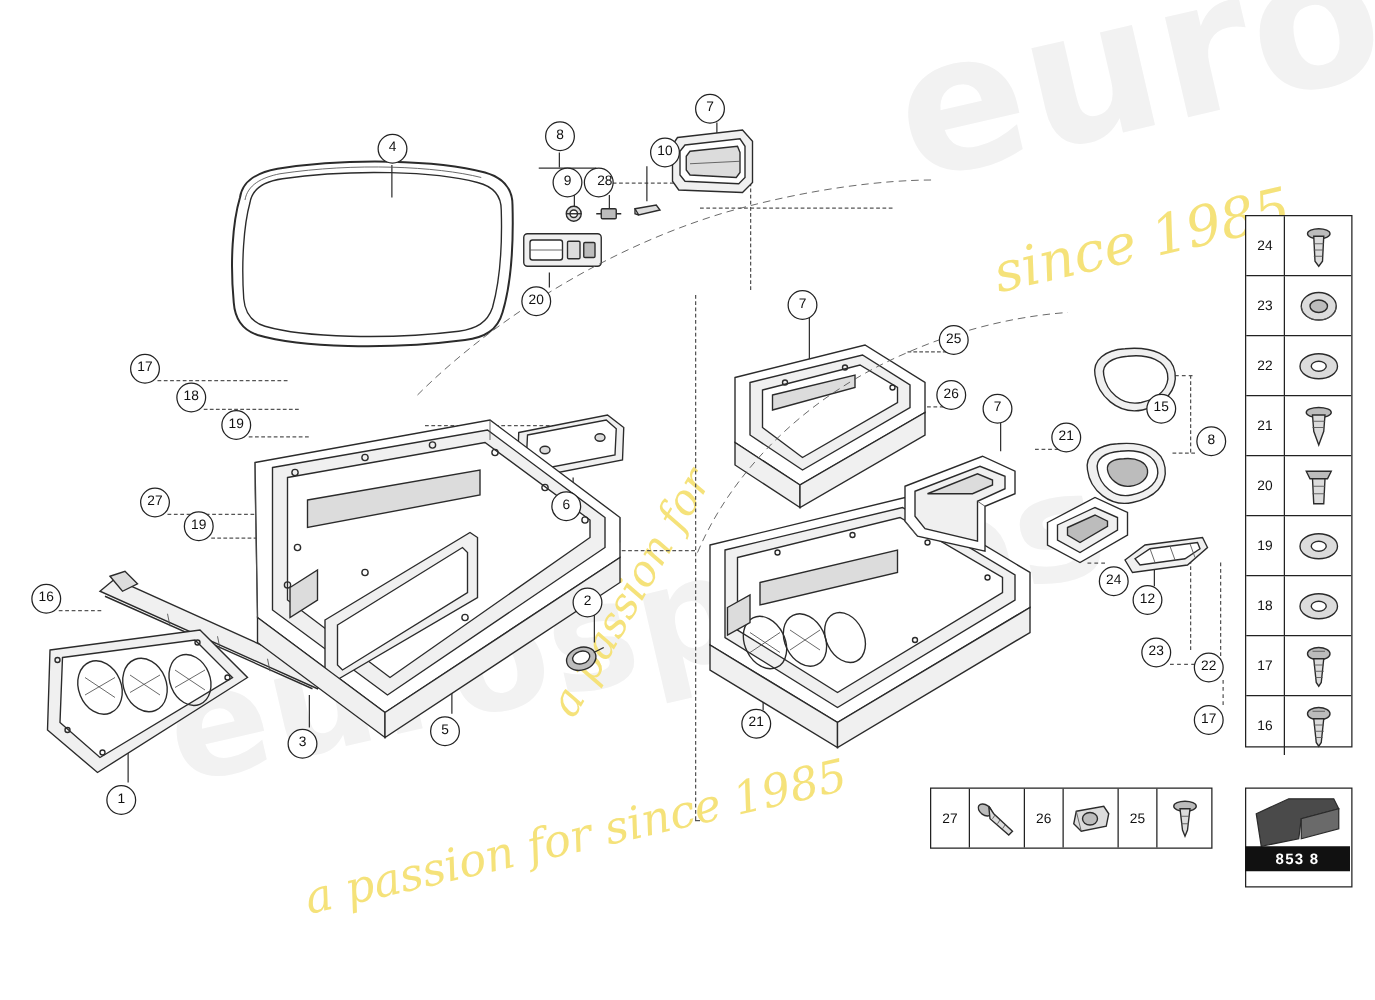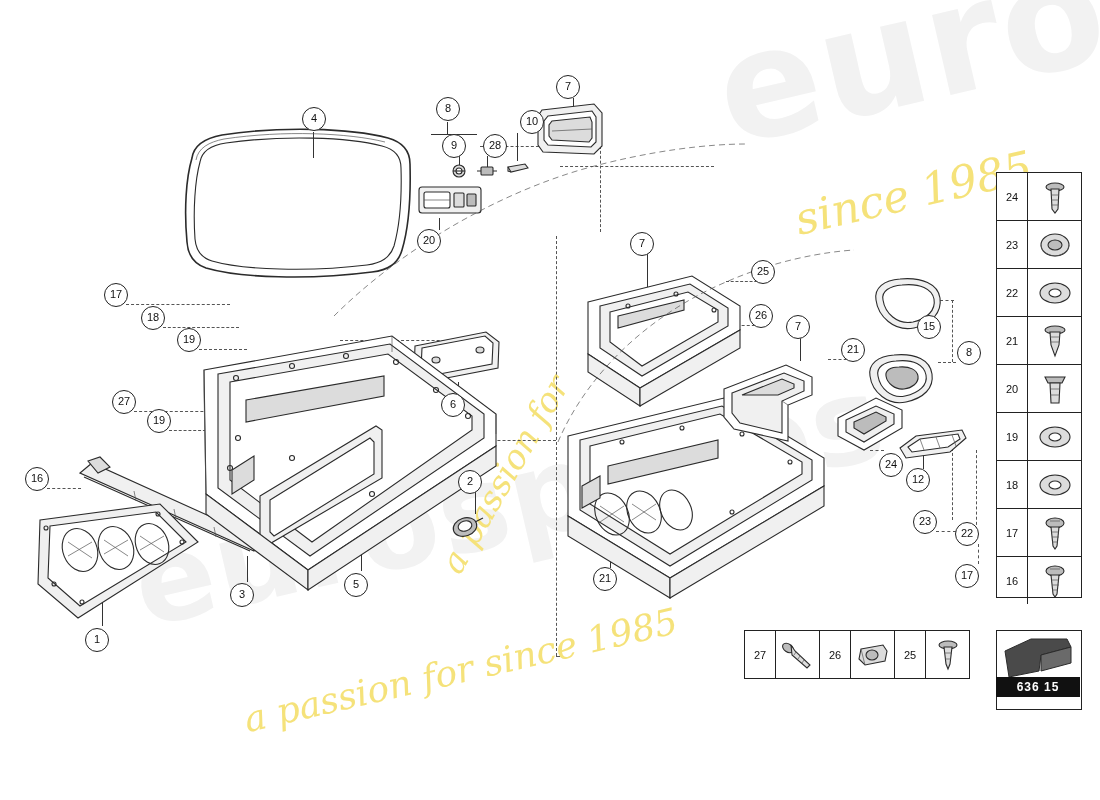--- a/index.html
+++ b/index.html
@@ -431,21 +431,21 @@
   <div class="dash-v" style="left:952px; top:448px; height:72px;"></div>
   <div class="dash-h" style="left:936px; top:531px; width:20px;"></div>
   <div class="dash-v" style="left:976px; top:450px; height:80px;"></div>
   <div class="dash-v" style="left:978px; top:544px; height:20px;"></div>
   <div class="leader" style="left:610px; top:554px; width:1px; height:14px;"></div>
 
   <div>
     <div class="bubble" style="left:302px; top:107px;">4</div>
     <div class="bubble" style="left:436px; top:97px;">8</div>
     <div class="bubble" style="left:442px; top:134px;">9</div>
-    <div class="bubble" style="left:483px; top:134px;">28</div>
+    <div class="bubble" style="left:467px; top:134px;text-align:right;">28</div>
     <div class="bubble" style="left:500px; top:110px;margin-left:20px;">10</div>
     <div class="bubble" style="left:556px; top:75px;">7</div>
     <div class="bubble" style="left:417px; top:229px;">20</div>
     <div class="bubble" style="left:104px; top:283px;">17</div>
     <div class="bubble" style="left:141px; top:306px;">18</div>
     <div class="bubble" style="left:177px; top:328px;">19</div>
     <div class="bubble" style="left:112px; top:390px;">27</div>
     <div class="bubble" style="left:147px; top:409px;">19</div>
     <div class="bubble" style="left:25px; top:467px;">16</div>
     <div class="bubble" style="left:441px; top:393px;">6</div>
@@ -601,15 +601,15 @@
       </div>
     </div>
   </div>
 
   <div class="code-box" style="left:996px; top:630px; width:84px; height:78px;">
     <svg width="82" height="52" viewBox="0 0 82 52" style="margin-top:2px;">
       <path class="fl-k" d="M8 18 L34 6 L70 6 L74 14 L44 22 L42 38 L12 44 Z"></path>
       <path class="fl-k" d="M44 22 L74 14 L74 30 L44 38 Z" style="fill:#6a6a6a;"></path>
     </svg>
   </div>
-  <div class="code-badge" style="left:996px; top:677px; width:66px; text-align:center;">636 15</div>
+  <div class="code-badge" style="left:996px; top:677px; width:66px; text-align:center;">853 8</div>
 
 </div>
 
 </body></html>

